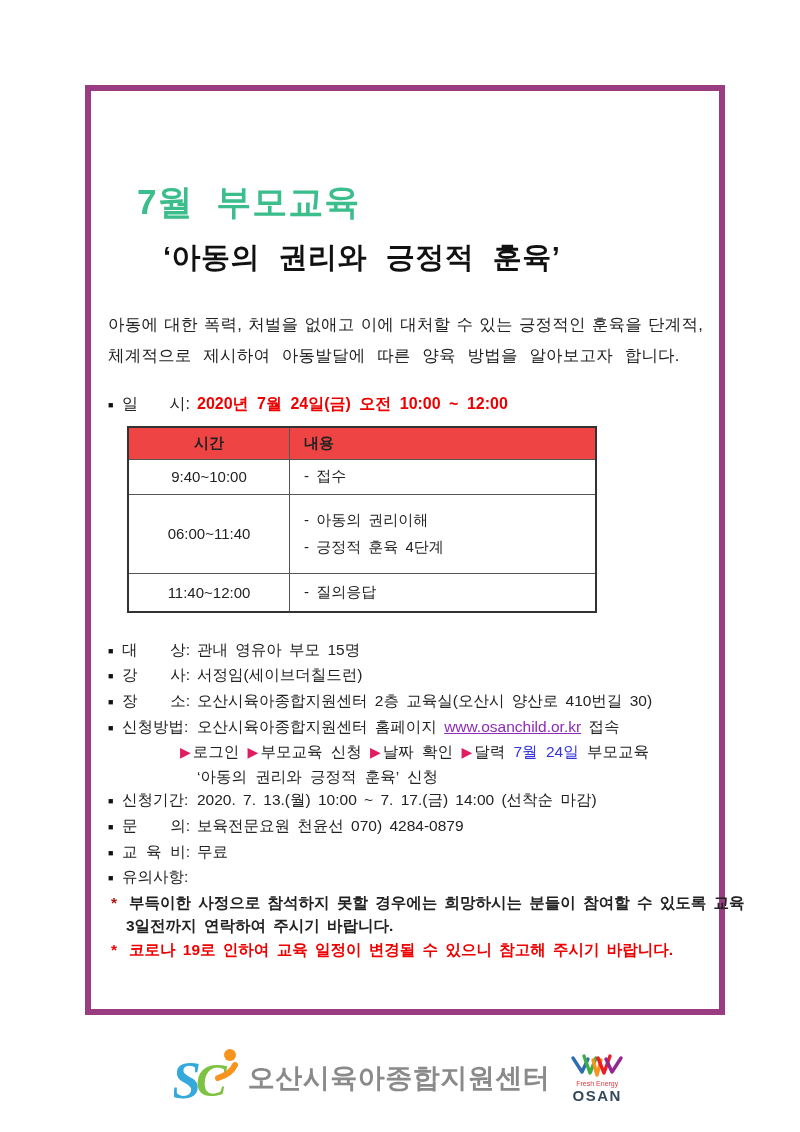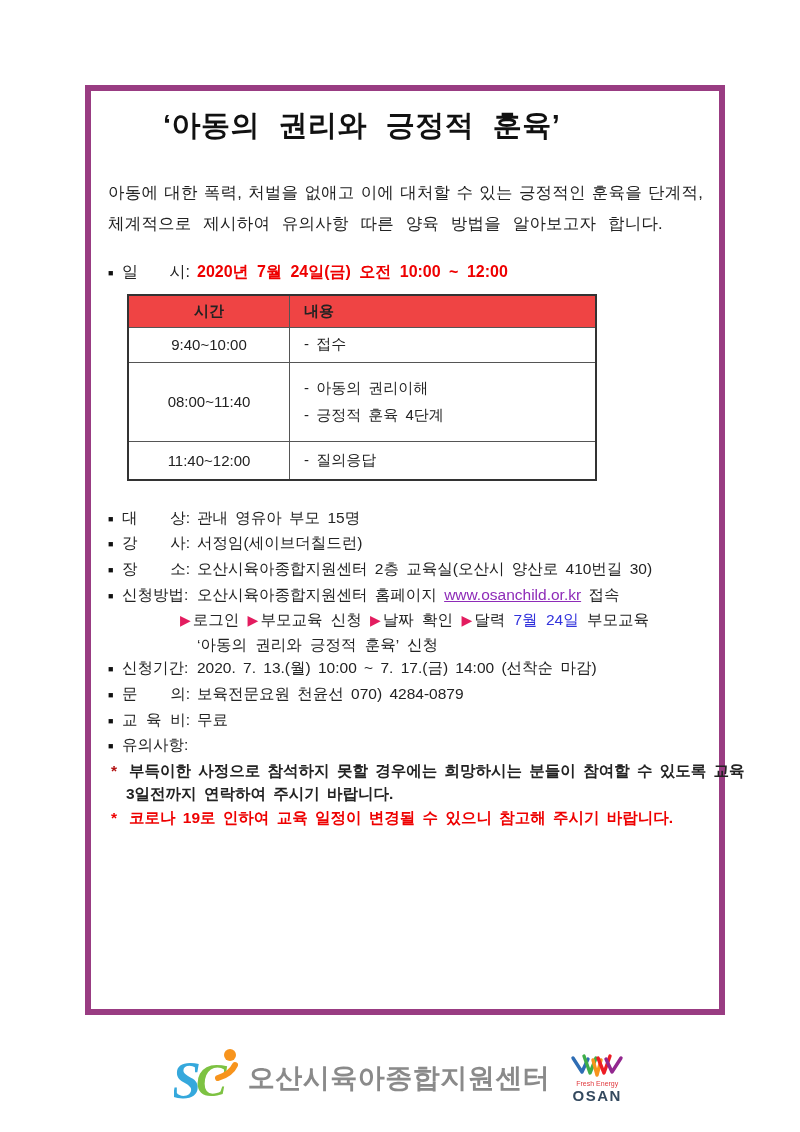--- a/index.html
+++ b/index.html
@@ -65,25 +65,26 @@
   .osan-block{display:flex;flex-direction:column;align-items:center;margin-left:10px;}
   .osan-tag{font-size:7px;color:#E03A3E;margin-top:-2px;}
   .osan-name{font-size:15px;font-weight:bold;color:#34495E;letter-spacing:1.5px;}
 </style>
 </head>
 <body>
 
 <div class="page">
   <div class="frame">
 
+    <div class="title">7월 부모교육</div>
     <div class="subtitle">‘아동의 권리와 긍정적 훈육’</div>
 
     <div class="intro">
       <div class="intro-l1">아동에 대한 폭력, 처벌을 없애고 이에 대처할 수 있는 긍정적인 훈육을 단계적,</div>
-      <div class="intro-l2">체계적으로 제시하여 유의사항 따른 양육 방법을 알아보고자 합니다.</div>
+      <div class="intro-l2">체계적으로 제시하여 아동발달에 따른 양육 방법을 알아보고자 합니다.</div>
     </div>
 
     <div class="line dtline">
       <span class="bullet">■</span><span class="lbl">일 시:</span><span class="val red">2020년 7월 24일(금) 오전 10:00 ~ 12:00</span>
     </div>
 
     <table class="schedule">
       <thead>
         <tr>
           <th class="c-time">시간</th>
@@ -91,21 +92,21 @@
         </tr>
       </thead>
       <tbody>
         <tr class="r1">
           <td class="c-time">9:40~10:00</td>
           <td class="c-content">
             <div>- 접수</div>
           </td>
         </tr>
         <tr class="r2">
-          <td class="c-time">08:00~11:40</td>
+          <td class="c-time">06:00~11:40</td>
           <td class="c-content">
             <div>- 아동의 권리이해</div>
             <div style="margin-top:8px;">- 긍정적 훈육 4단계</div>
           </td>
         </tr>
         <tr class="r3">
           <td class="c-time">11:40~12:00</td>
           <td class="c-content">
             <div>- 질의응답</div>
           </td>

